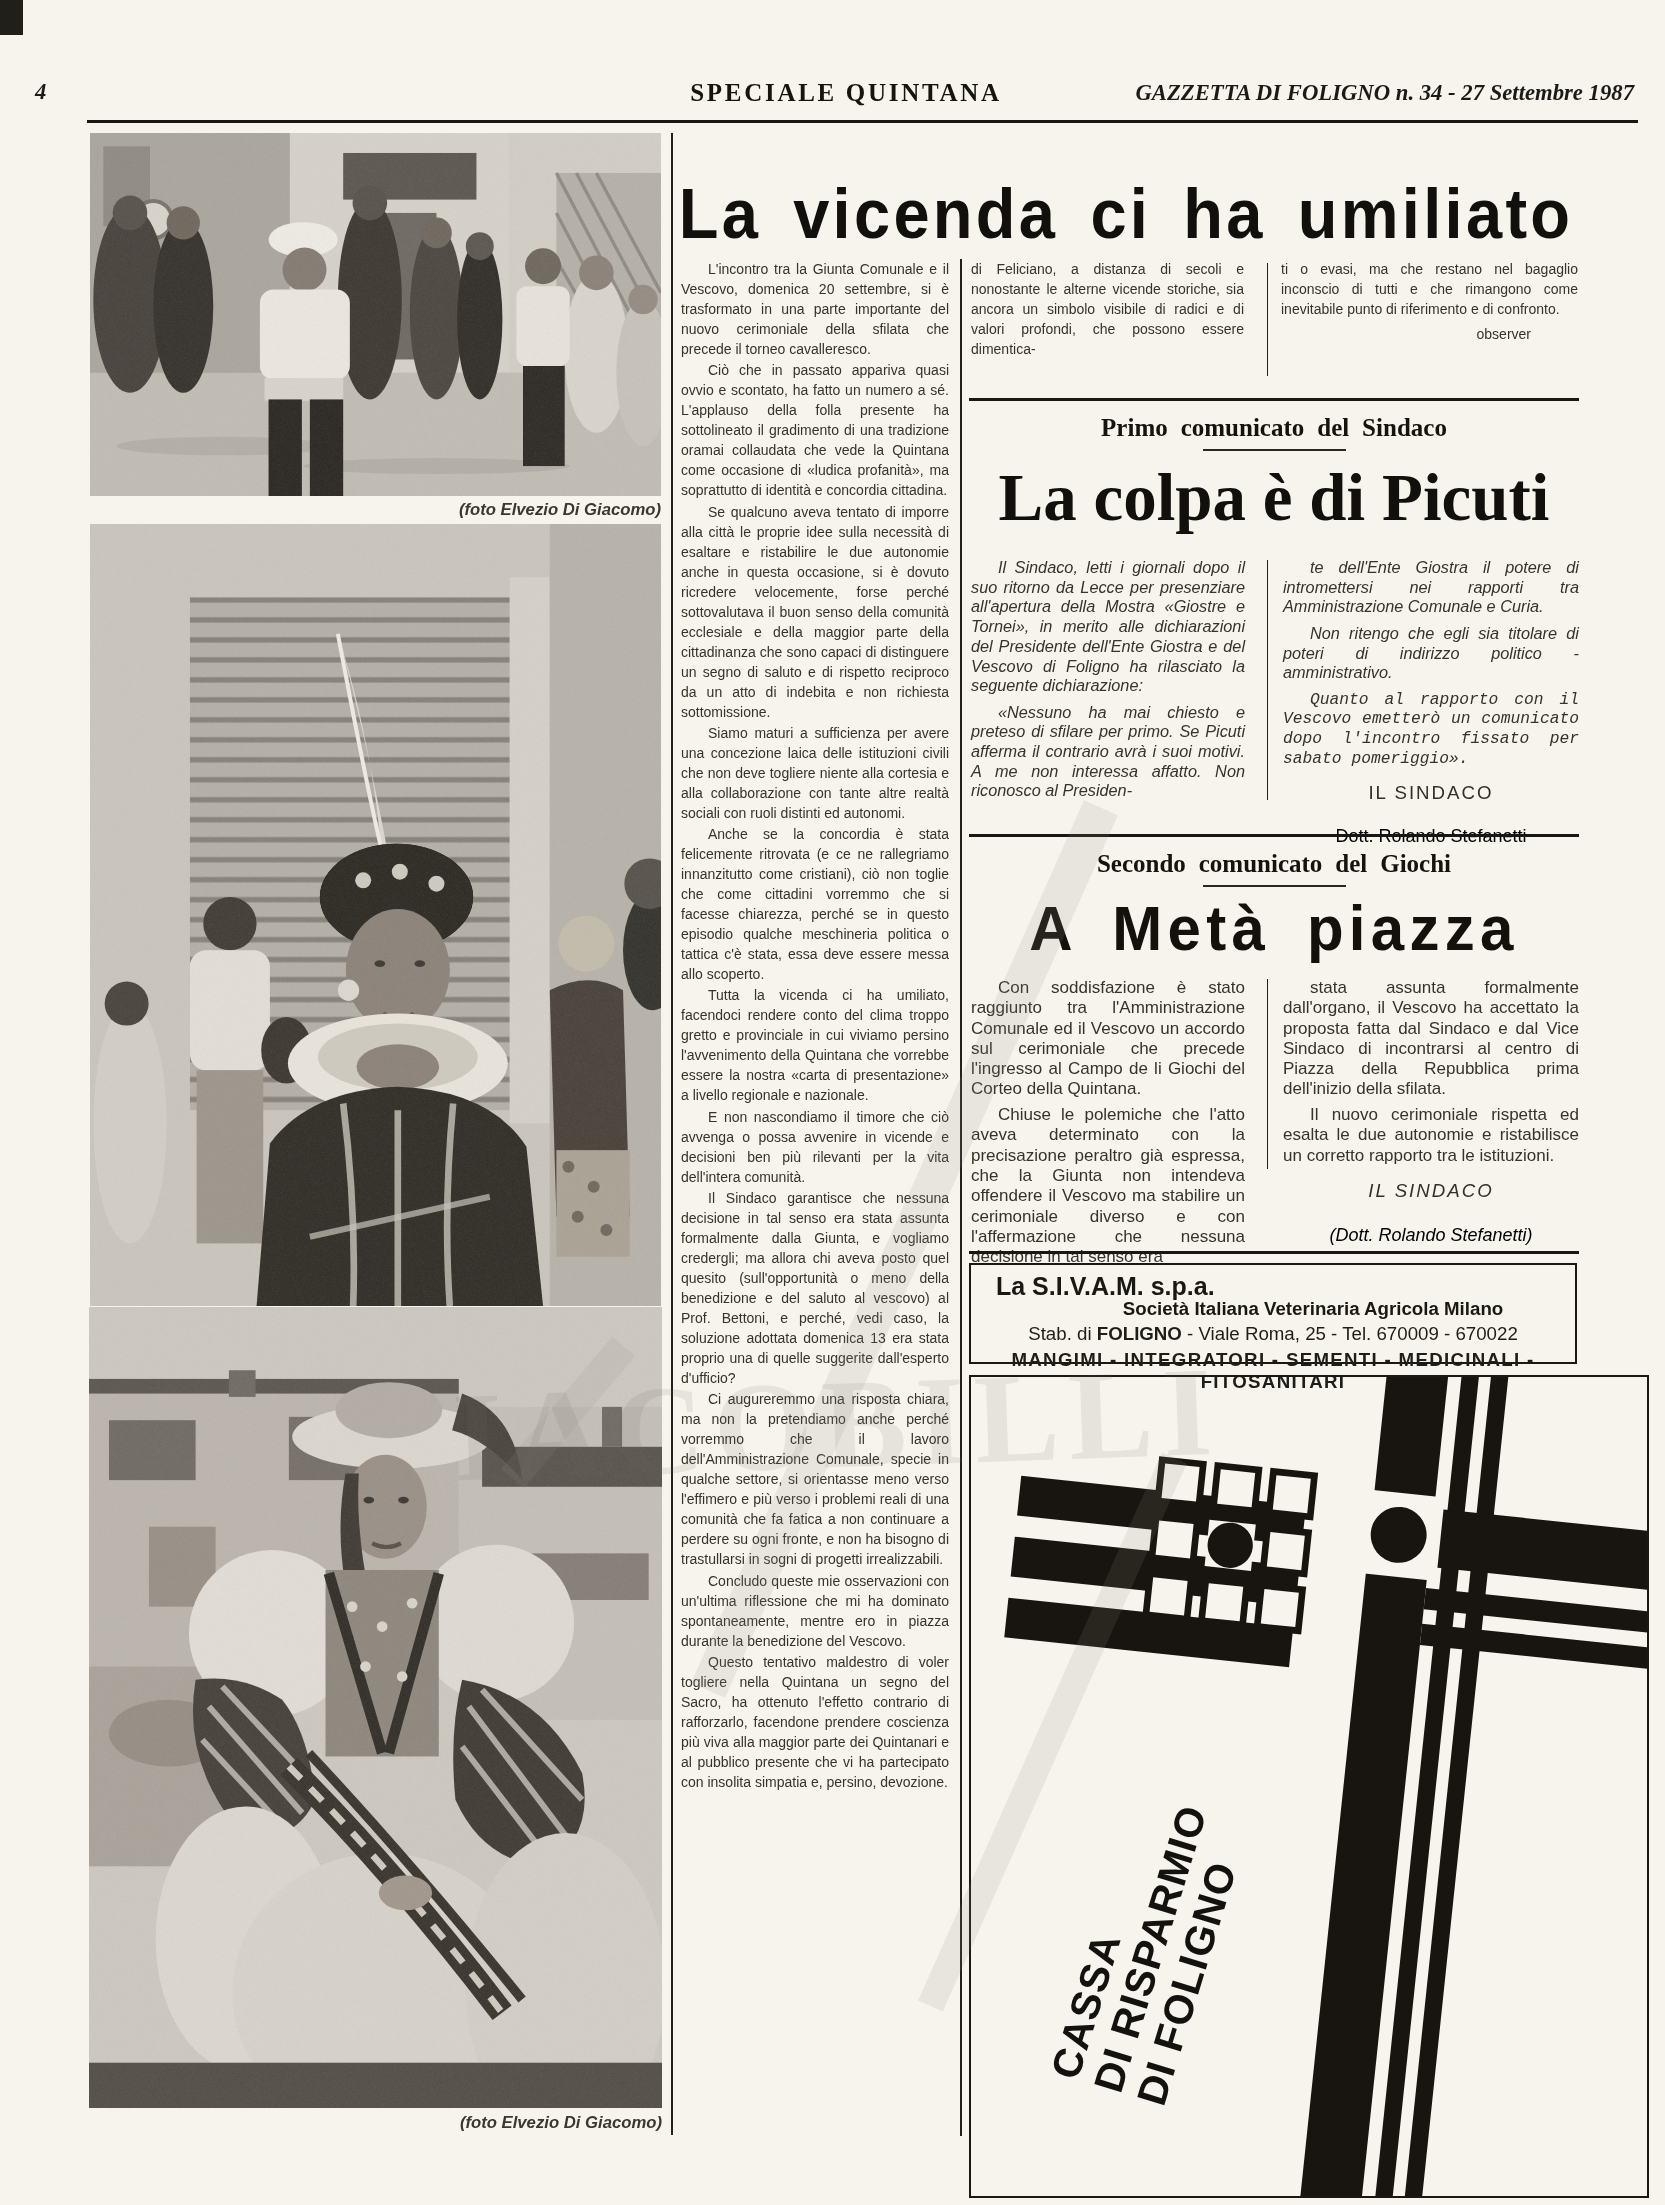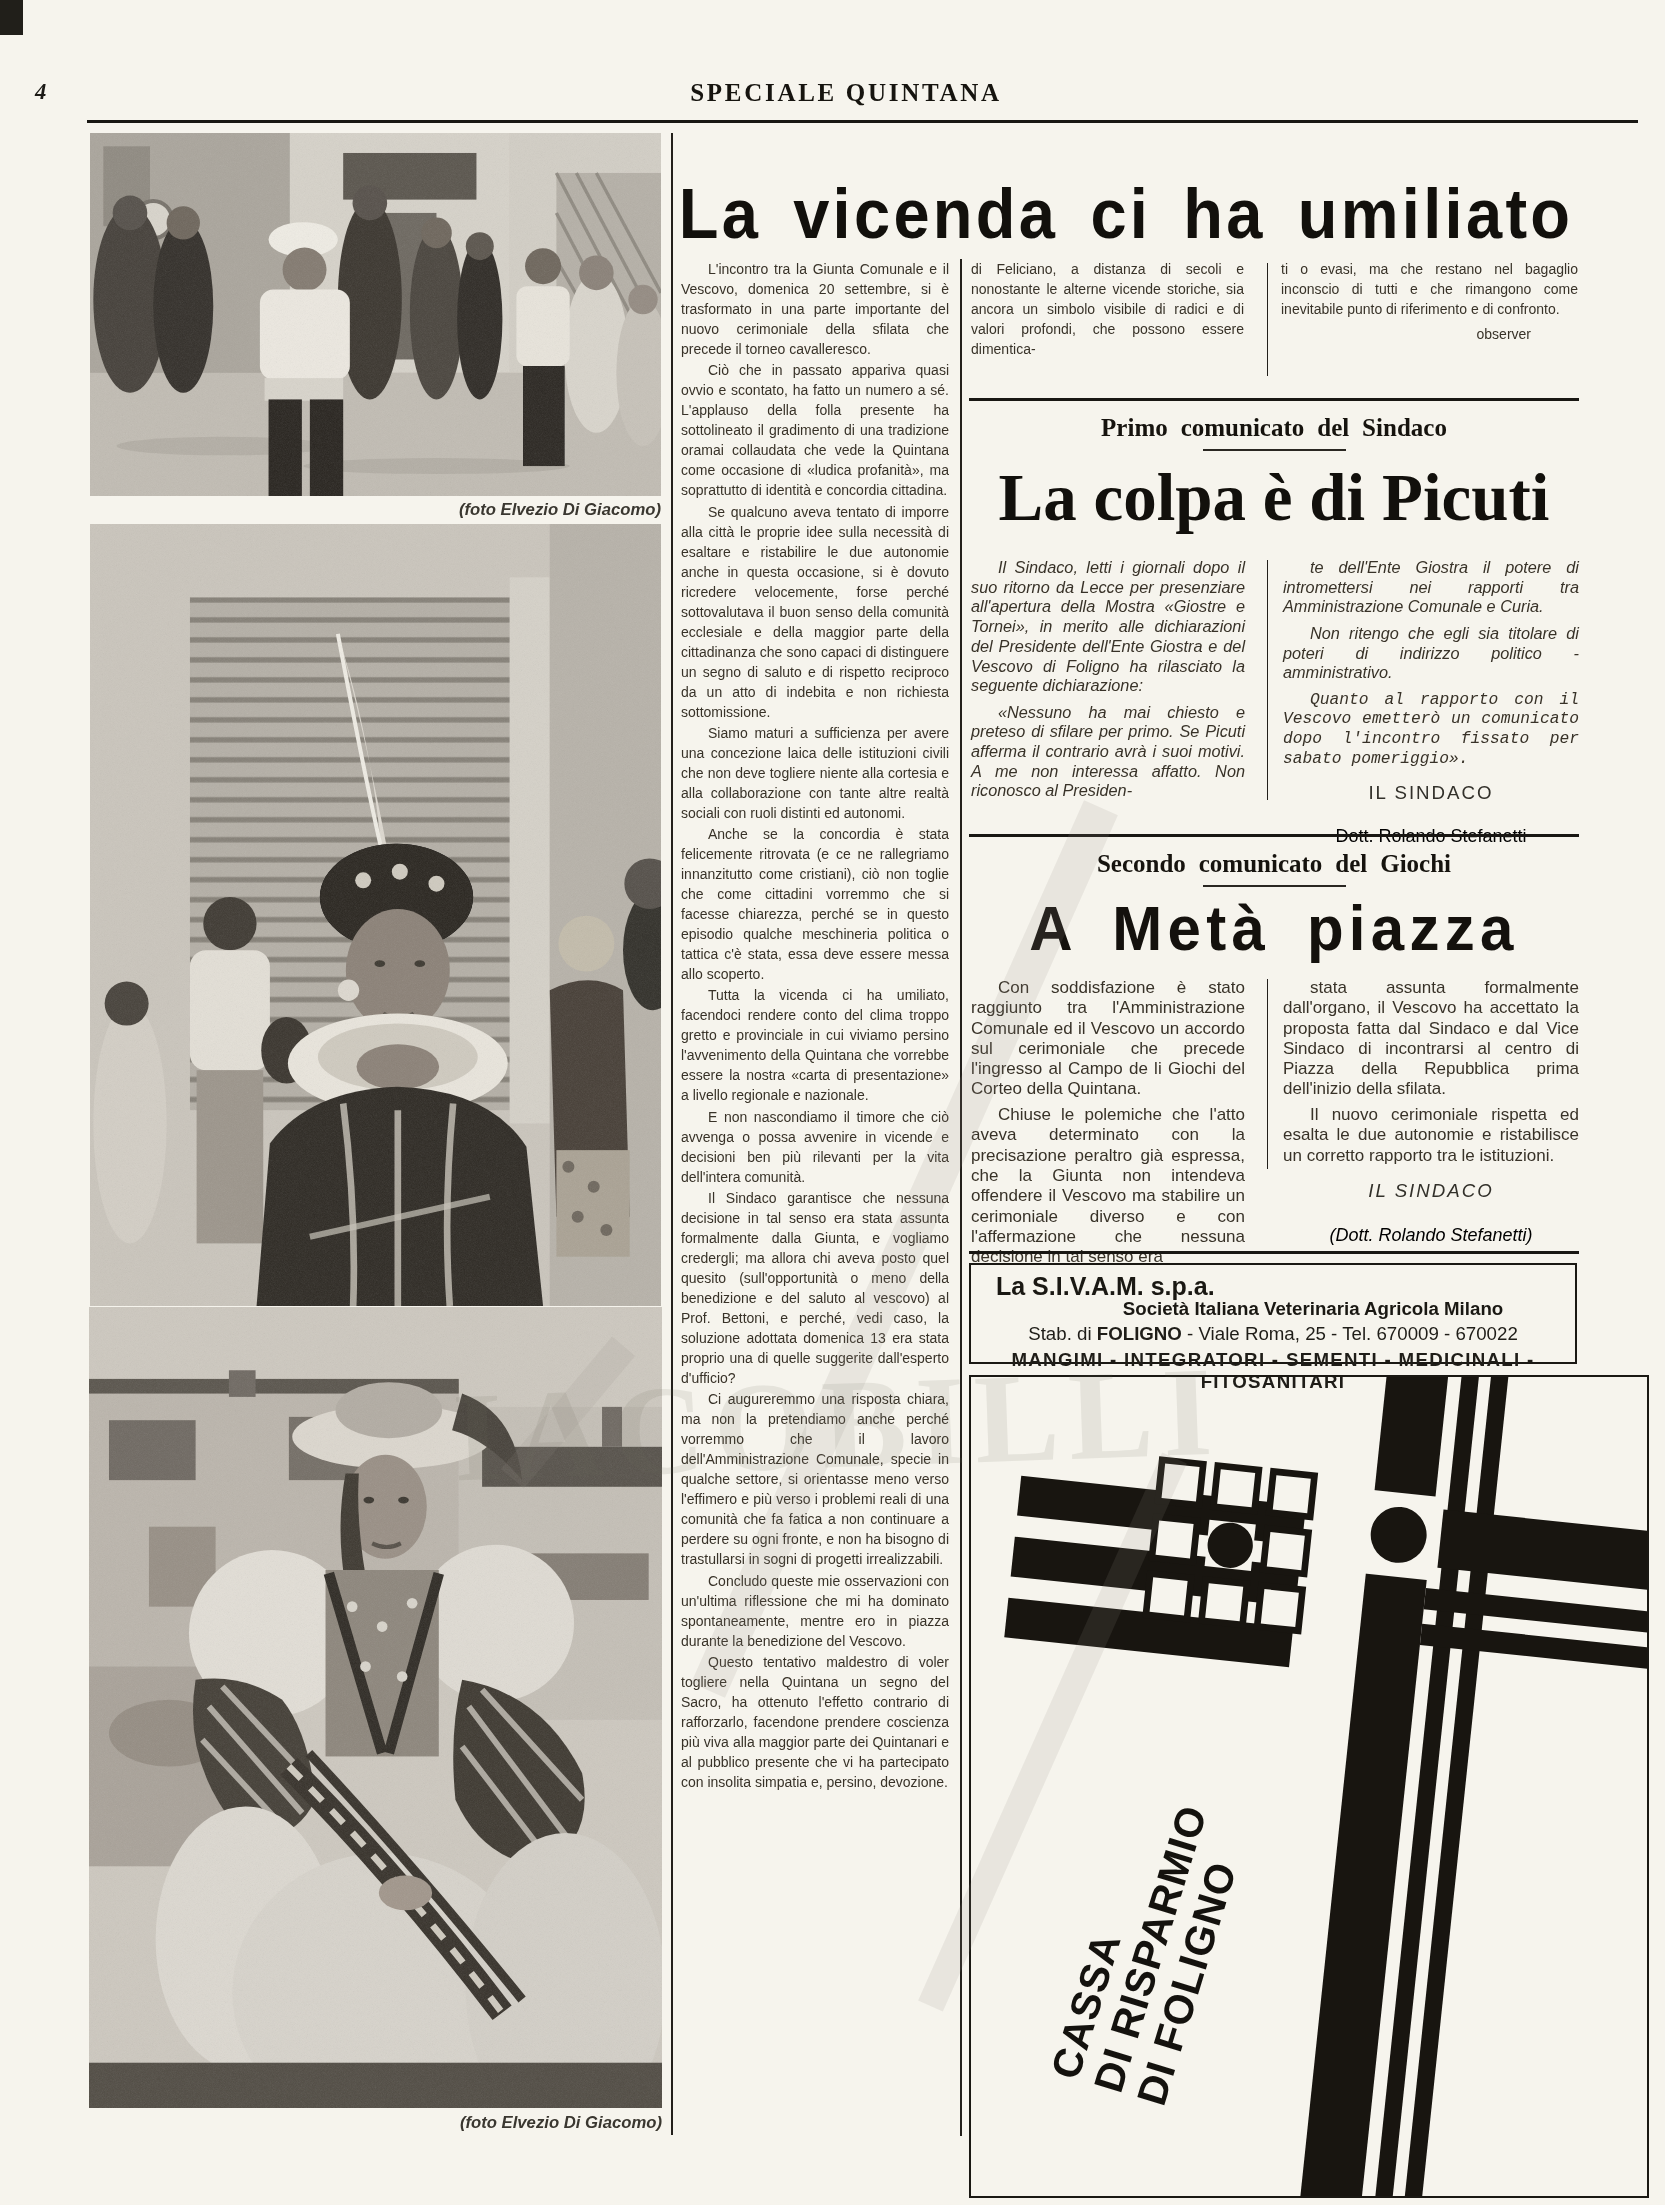--- a/index.html
+++ b/index.html
@@ -50,20 +50,21 @@
 </style>
 </head>
 <body>
 
 <div id="paper">
 
   <div class="abs edge-mark" style="left:0;top:0;width:22.7px;height:35px;"></div>
 
   <div class="abs page-num" style="left:35px;top:79px;">4</div>
   <div class="abs section-title" style="left:666px;top:79px;width:360px;">SPECIALE QUINTANA</div>
+  <div class="abs masthead" style="right:32px;top:80px;width:600px;">GAZZETTA DI FOLIGNO n. 34 - 27 Settembre 1987</div>
   <div class="abs rule" style="left:87px;top:120px;width:1551px;height:3.3px;"></div>
 
   <div class="abs" style="left:90px;top:133px;width:571px;height:363px;">
     <svg width="100%" height="100%" viewBox="0 0 857 545" preserveAspectRatio="none">
       <defs>
         <filter id="grain1">
             <feTurbulence type="fractalNoise" baseFrequency="0.9" numOctaves="2" result="n"></feTurbulence>
             <feColorMatrix in="n" type="saturate" values="0"></feColorMatrix>
             <feComponentTransfer>
               <feFuncA type="linear" slope="0.45" intercept="0"></feFuncA>

